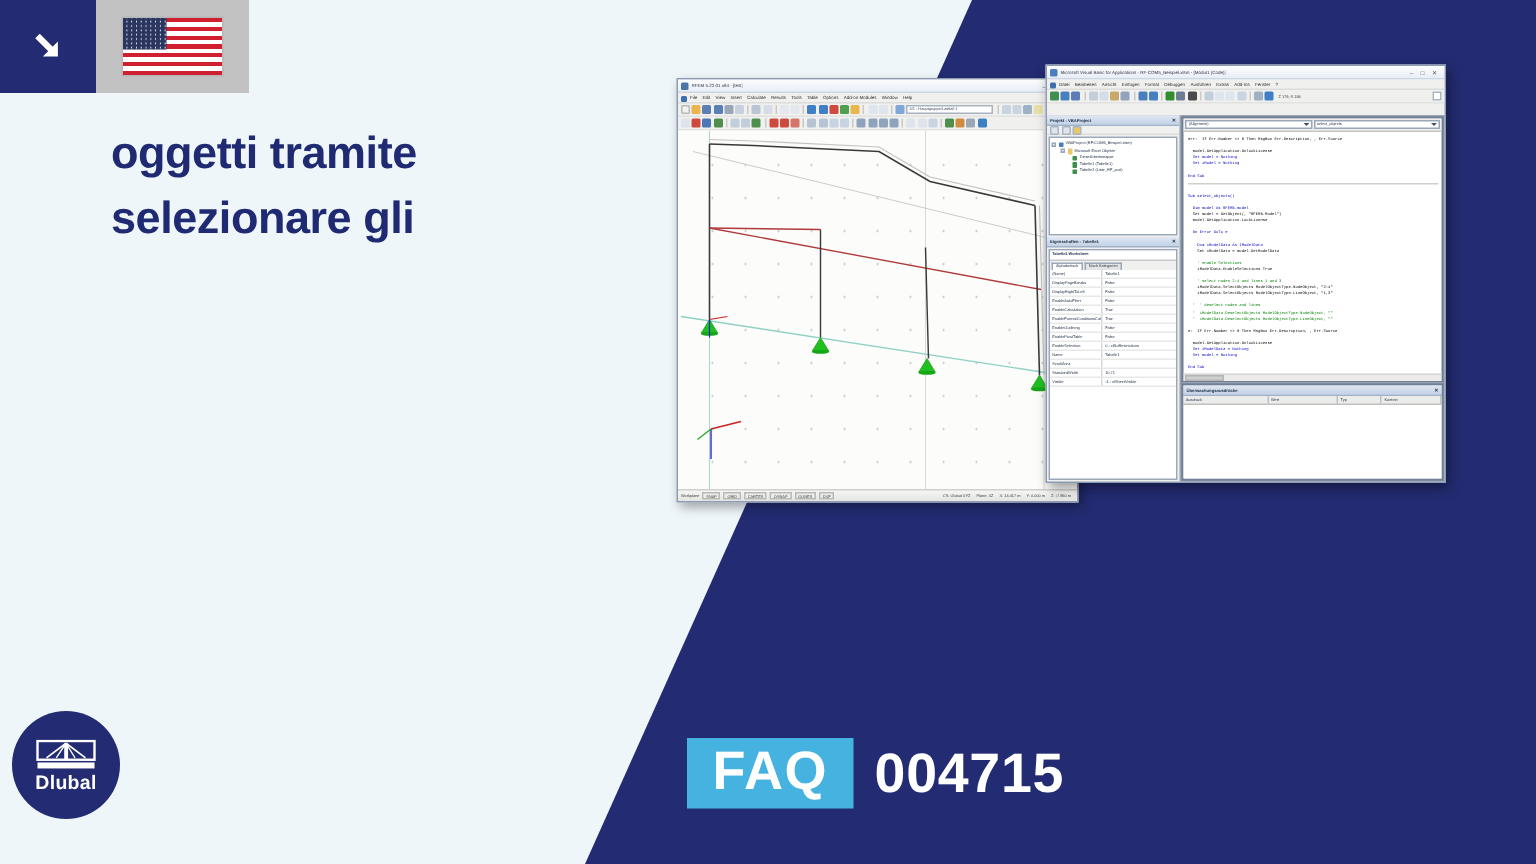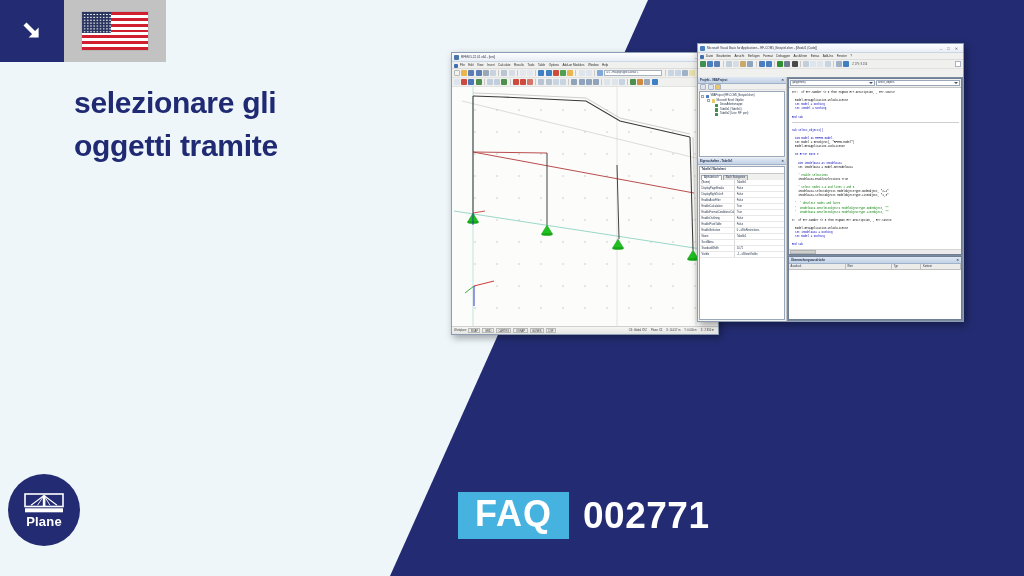--- a/index.html
+++ b/index.html
@@ -220,40 +220,40 @@
   </div>
   <div id="lang-flag-box">
     <div class="flag">
       <div class="stripes"></div>
       <div class="canton"></div>
     </div>
   </div>
 </div>
 
 <div id="headline">
+  <div>oggetti tramite</div>
   <div>selezionare gli</div>
-  <div>oggetti tramite</div>
 </div>
 
 <div id="dlubal-logo">
   <div id="dlubal-mark">
     <svg width="40" height="20" viewBox="0 0 40 20" aria-hidden="true">
       <rect x="1" y="1" width="38" height="12.5" fill="none" stroke="#ffffff" stroke-width="1.6"></rect>
       <path d="M20 2.5 L7 12.2 M20 2.5 L33 12.2 M20 2.5 L20 13" stroke="#ffffff" stroke-width="1.1" fill="none"></path>
       <path d="M20 2.5 L26 12.2 M20 2.5 L13.5 12.2" stroke="#ffffff" stroke-width="0.9" fill="none"></path>
       <rect x="18.8" y="2.5" width="2.6" height="11" fill="#ffffff"></rect>
       <rect x="1" y="15.3" width="38" height="4" fill="#ffffff"></rect>
     </svg>
   </div>
-  <div id="dlubal-word">Plane</div>
+  <div id="dlubal-word">Dlubal</div>
 </div>
 
 <div id="faq-row">
   <div id="faq-tag">FAQ</div>
-  <div id="faq-number">002771</div>
+  <div id="faq-number">004715</div>
 </div>
 
 <div id="rfem-window">
   <div class="win-title">
     <div class="ticon"></div>
     <div class="ttext">RFEM 5.22.01 x64 - [test]</div>
     <div class="tbtns">
       <span>–</span>
       <span>□</span>
       <span>✕</span>

